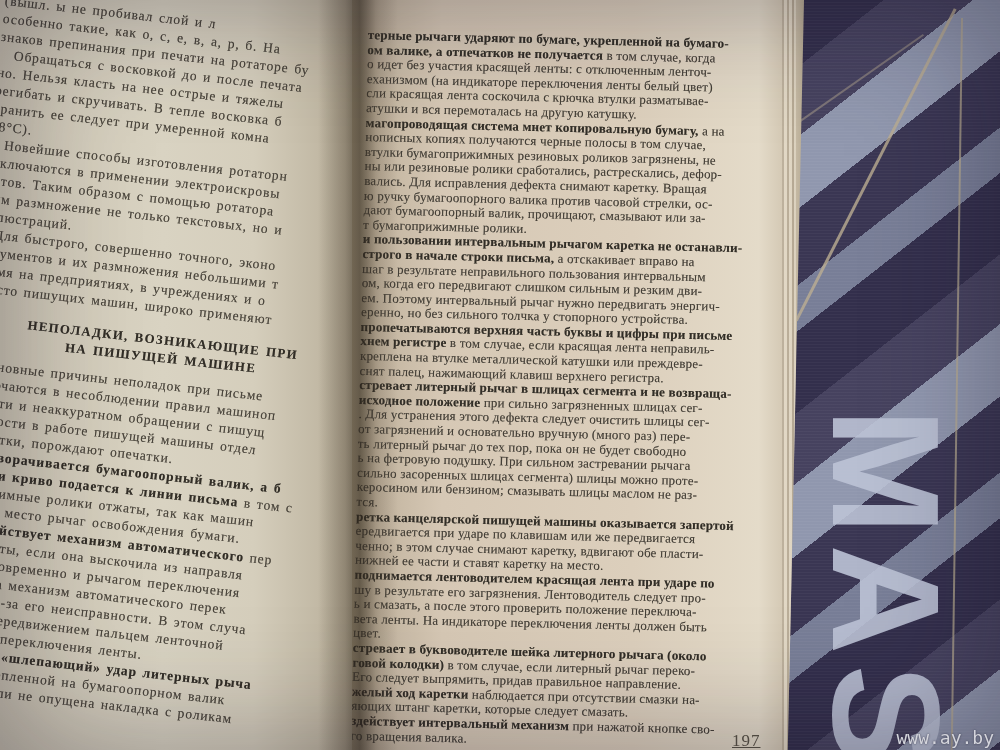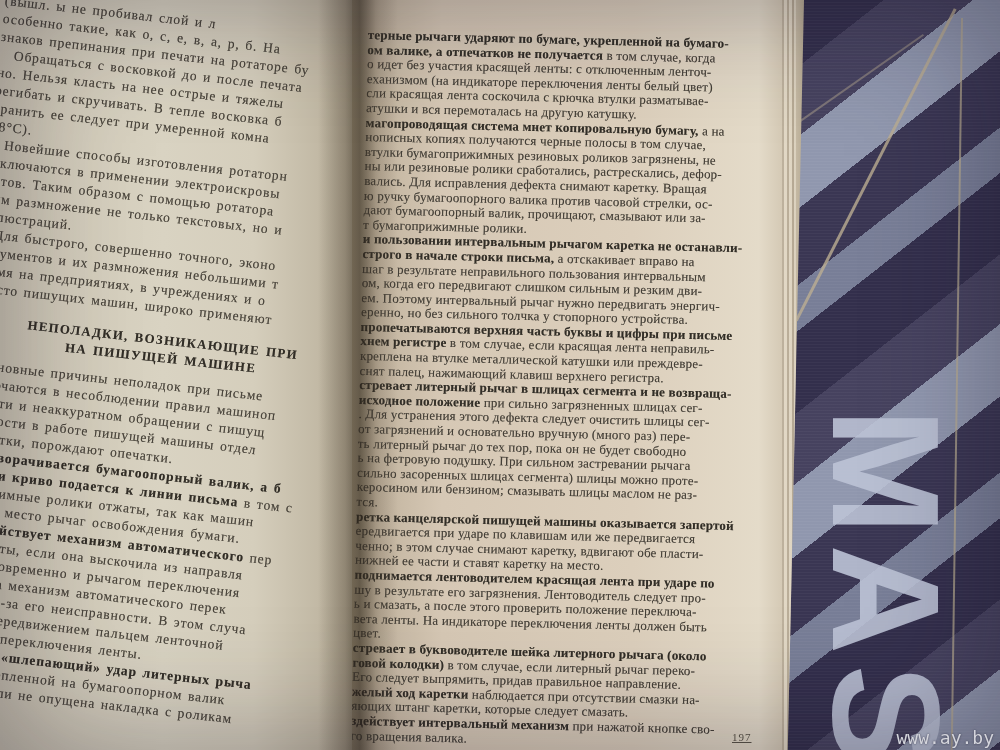--- a/index.html
+++ b/index.html
@@ -46,21 +46,21 @@
   .tline.i{text-indent:15px;}
   .tline.h1,.tline.h2{text-align:center;padding-left:36px;font-weight:bold;
     font-size:12.8px;letter-spacing:1.4px;color:#3a352d;}
   .tline.h1{margin-top:14px;}
   .tline.h2{margin-bottom:9px;}
 
   .gutter{position:absolute;left:318px;top:0;width:80px;height:750px;z-index:3;pointer-events:none;
     background:linear-gradient(90deg,rgba(70,58,44,0) 0,rgba(70,58,44,.30) 34%,
       rgba(42,34,24,.52) 52%,rgba(70,58,44,.22) 72%,rgba(70,58,44,0) 100%);}
 
-  .pagenum{position:absolute;left:380px;top:731px;font-size:11px;letter-spacing:1px;color:#5a5347;text-decoration:underline;}
+  .pagenum{position:absolute;left:380px;top:731px;font-size:17px;letter-spacing:1px;color:#5a5347;text-decoration:underline;}
 
   .vignette{position:absolute;inset:0;z-index:5;pointer-events:none;
     box-shadow:inset 0 0 130px rgba(18,14,32,.38);}
   .watermark{position:absolute;right:6px;bottom:2px;z-index:6;
     font-family:"DejaVu Sans Mono","Liberation Mono",monospace;
     font-size:18px;color:#d4d5dc;text-shadow:0 0 2px rgba(50,50,70,.9);}
 </style>
 </head>
 <body>
 

